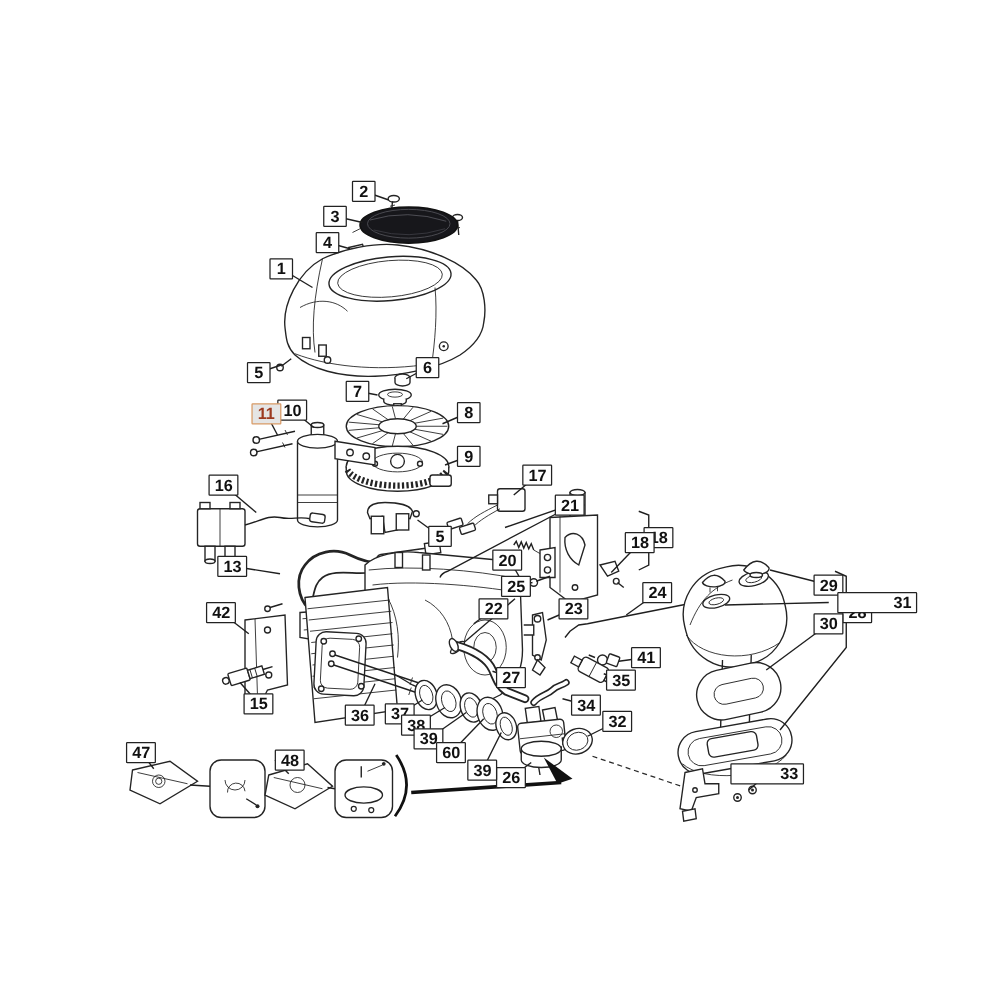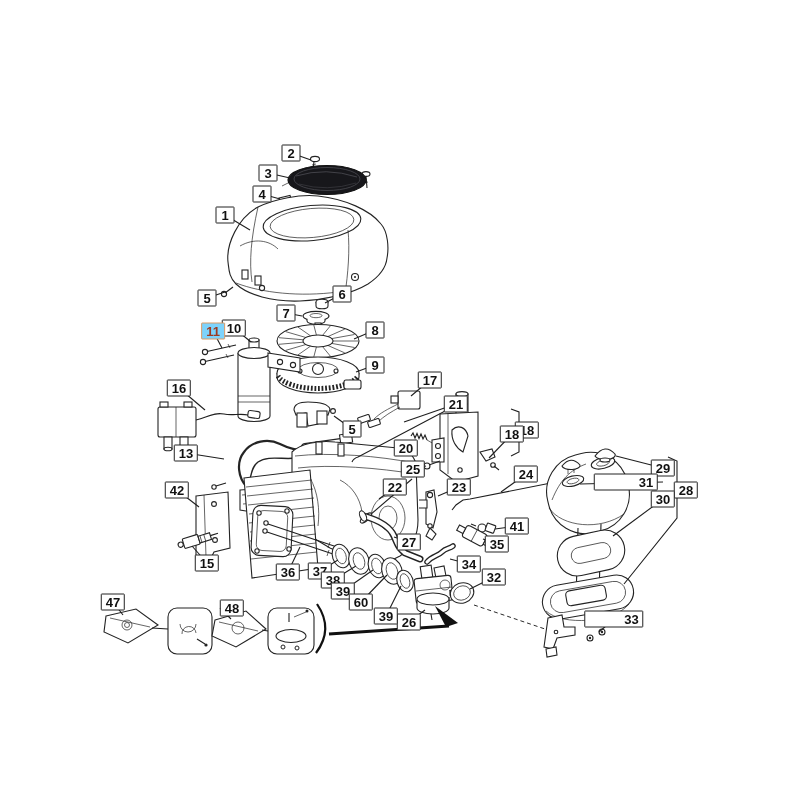--- a/index.html
+++ b/index.html
@@ -13,21 +13,21 @@
     border:1.6px solid #222222;
     color:#111111;
     font:700 13px/15px "Liberation Sans",sans-serif;
     padding:0 4px;
     min-width:9px;
     text-align:center;
     border-radius:1px;
     white-space:nowrap;
   }
   .callout.hl{
-    background:#7dd3fc;
+    background:#e5e5e5;
     border-color:#d89a66;
     color:#9c3a20;
     text-align:center;
   }
   svg .ln{stroke:#1f1f1f;stroke-width:1.1;fill:none;}
   svg .part{stroke:#242424;stroke-width:1.1;fill:#ffffff;}
   svg .thin{stroke:#242424;stroke-width:.7;fill:none;}
 </style>
 </head>
 <body>
@@ -492,21 +492,21 @@
       <div class="callout" style="left: 456px; top: 404px;">21</div>
       <div class="callout" style="left: 395px; top: 487px;">22</div>
       <div class="callout" style="left: 459px; top: 487px;">23</div>
       <div class="callout" style="left: 526px; top: 474px;">24</div>
       <div class="callout" style="left: 413px; top: 469px;">25</div>
       <div class="callout" style="left: 409px; top: 622px;">26</div>
       <div class="callout" style="left: 409px; top: 542px;">27</div>
       <div class="callout" style="left: 686px; top: 490px;">28</div>
       <div class="callout" style="left: 663px; top: 468px;">29</div>
       <div class="callout" style="left: 663px; top: 499px;">30</div>
-      <div class="callout" style="left: 626px; top: 482px; padding-left: 44px;">31</div>
+      <div class="callout" style="left: 702px; top: 482px; padding-left: 44px;">31</div>
       <div class="callout" style="left: 494px; top: 577px;">32</div>
       <div class="callout" style="left: 614px; top: 619px; padding-left: 39px;">33</div>
       <div class="callout" style="left: 469px; top: 564px;">34</div>
       <div class="callout" style="left: 497px; top: 544px;">35</div>
       <div class="callout" style="left: 288px; top: 572px;">36</div>
       <div class="callout" style="left: 320px; top: 571px;">37</div>
       <div class="callout" style="left: 333px; top: 580px;">38</div>
       <div class="callout" style="left: 343px; top: 591px;">39</div>
       <div class="callout" style="left: 361px; top: 602px;">60</div>
       <div class="callout" style="left: 386px; top: 616px;">39</div>

